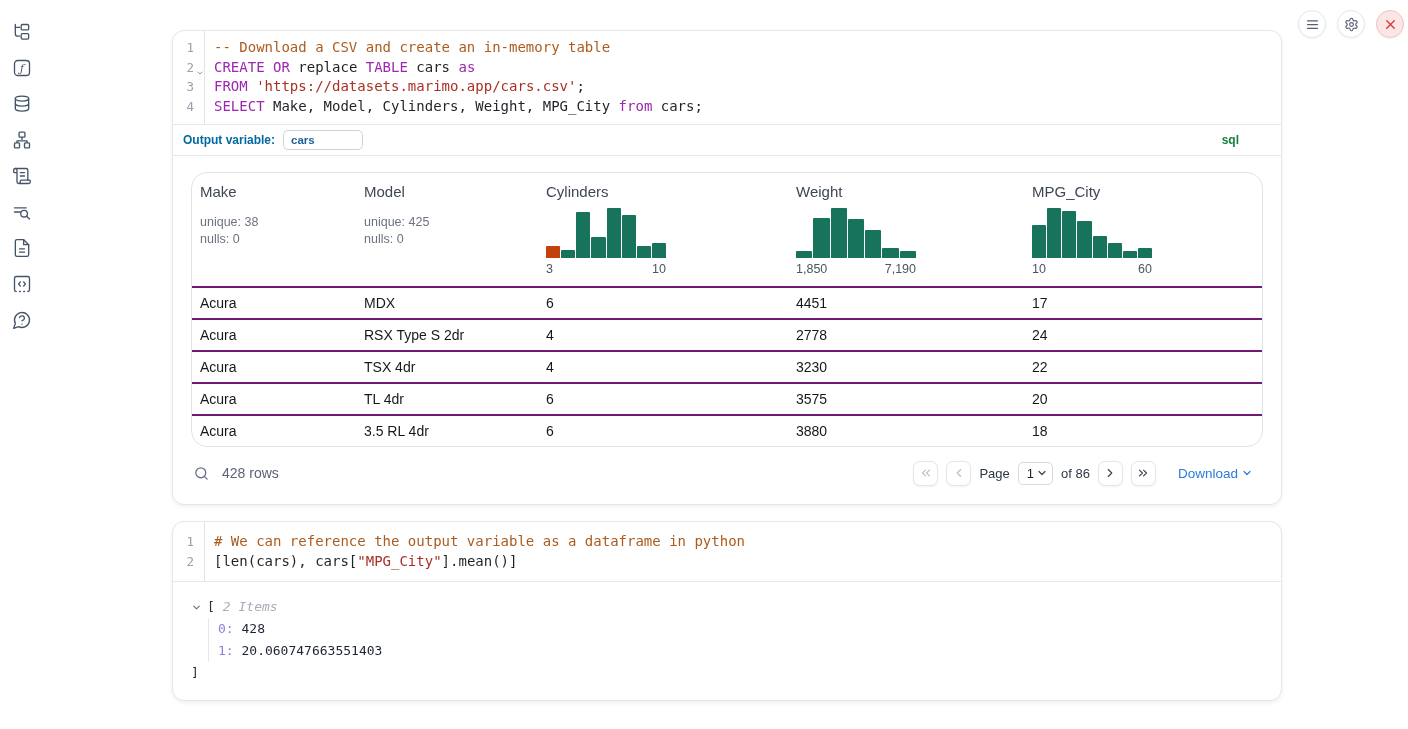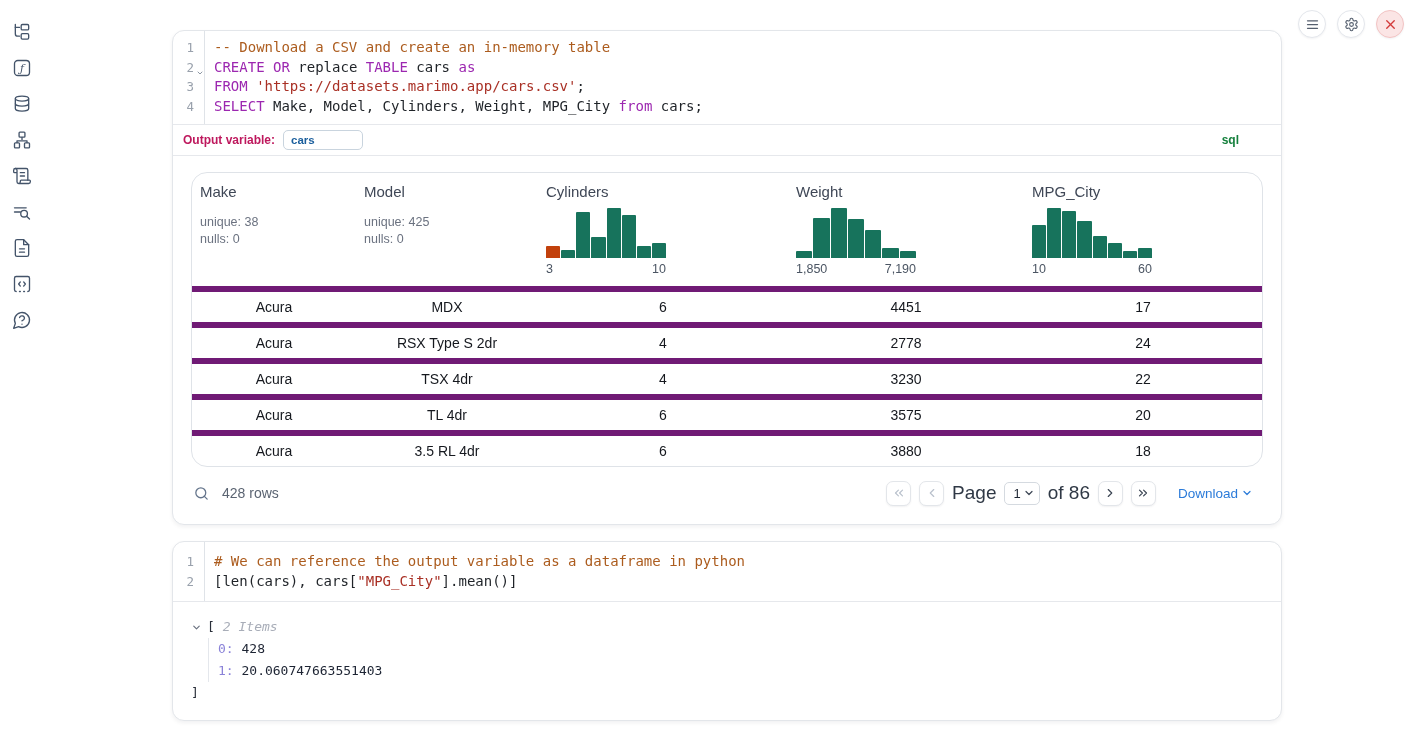--- a/index.html
+++ b/index.html
@@ -36,53 +36,53 @@
   .gutter .fold svg { width:8px; height:8px; }
   .code-text { padding-left:10px; color:#1f2328; }
   .tk-c { color:#ac5c1e; }   
   .tk-k { color:#9c27b0; }   
   .tk-s { color:#a93025; }   
   .tk-p { color:#1f2328; }   
 
   
   .cell-meta { display:flex; align-items:center; height:32px; padding:0 10px;
                border-top:1px solid #e6e8ec; border-bottom:1px solid #e6e8ec; }
-  .meta-label { font-size:12px; font-weight:bold; color:#be185d; }
+  .meta-label { font-size:12px; font-weight:bold; color:#0369a1; }
   .meta-input { margin-left:8px; width:80px; height:20px; border:1px solid #c9d4de; border-radius:5px;
                 padding:0 7px; font:bold 11.5px "Liberation Sans", sans-serif; color:#1b5f9d; outline:none; }
   .lang-badge { margin-left:auto; margin-right:32px; font-size:12px; font-weight:bold; color:#15803d; }
 
   
   .cell-output { padding:16px 18px 18px; }
 
   
   .datatable { border:1px solid #dfe3e8; border-radius:16px; overflow:hidden; }
   .t-grid { display:grid; grid-template-columns:164px 182px 250px 236px 1fr; }
   .th { padding:10px 8px 10px 8px; cursor:pointer; }
   .th-label { font-size:15px; color:#3f4756; }
   .th-stats { margin-top:14px; font-size:12.5px; line-height:17px; color:#6b7280; }
   .hist { width:120px; margin-top:8px; }
   .hist-bars { display:flex; align-items:flex-end; gap:1px; height:50px; }
   .hist-bar { flex:1 1 0; border-radius:1px 1px 0 0; }
   .hist-minmax { display:flex; justify-content:space-between; width:120px; margin-top:4px;
                  font-size:12.5px; color:#4b5563; }
-  .tr { border-top:6px solid #701a75;text-align:center; }
+  .tr { border-top:2px solid #701a75; }
   .td { padding:7px 8px; font-size:14px; color:#15181e; }
 
   
   .t-footer { display:flex; align-items:center; margin-top:14px; padding:0 10px 0 2px; }
   .rows-count { margin-left:12px; font-size:14px; color:#5b6472; }
   .pager { margin-left:auto; display:flex; align-items:center; gap:8px; }
   .pg-btn { width:25px; height:25px; border:1px solid #e3e6ea; border-radius:7px; background:#fff;
             box-shadow:0 1px 2px rgba(16,24,40,.06); display:flex; align-items:center; justify-content:center;
             cursor:pointer; }
   .pg-btn svg { width:14px; height:14px; }
   .pg-btn.disabled { color:#b9c1cc; }
   .pg-btn.enabled { color:#3c4654; }
-  .pg-text { font-size:19px; color:#2f3845; }
+  .pg-text { font-size:13px; color:#2f3845; }
   .page-select { display:flex; align-items:center; gap:2px; height:23px; padding:0 4px 0 8px;
                  border:1px solid #d5dae0; border-radius:5px; font-size:13px; color:#1f2733; cursor:pointer; }
   .page-select svg { width:12px; height:12px; color:#3c4654; }
   .download { margin-left:14px; display:flex; align-items:center; gap:3px; color:#2b7bd9;
               font-size:13.5px; cursor:pointer; }
   .download svg { width:12px; height:12px; }
   .search-btn { background:none; border:none; color:#64748b; cursor:pointer; display:flex; }
   .search-btn svg { width:17px; height:17px; }
 
   

